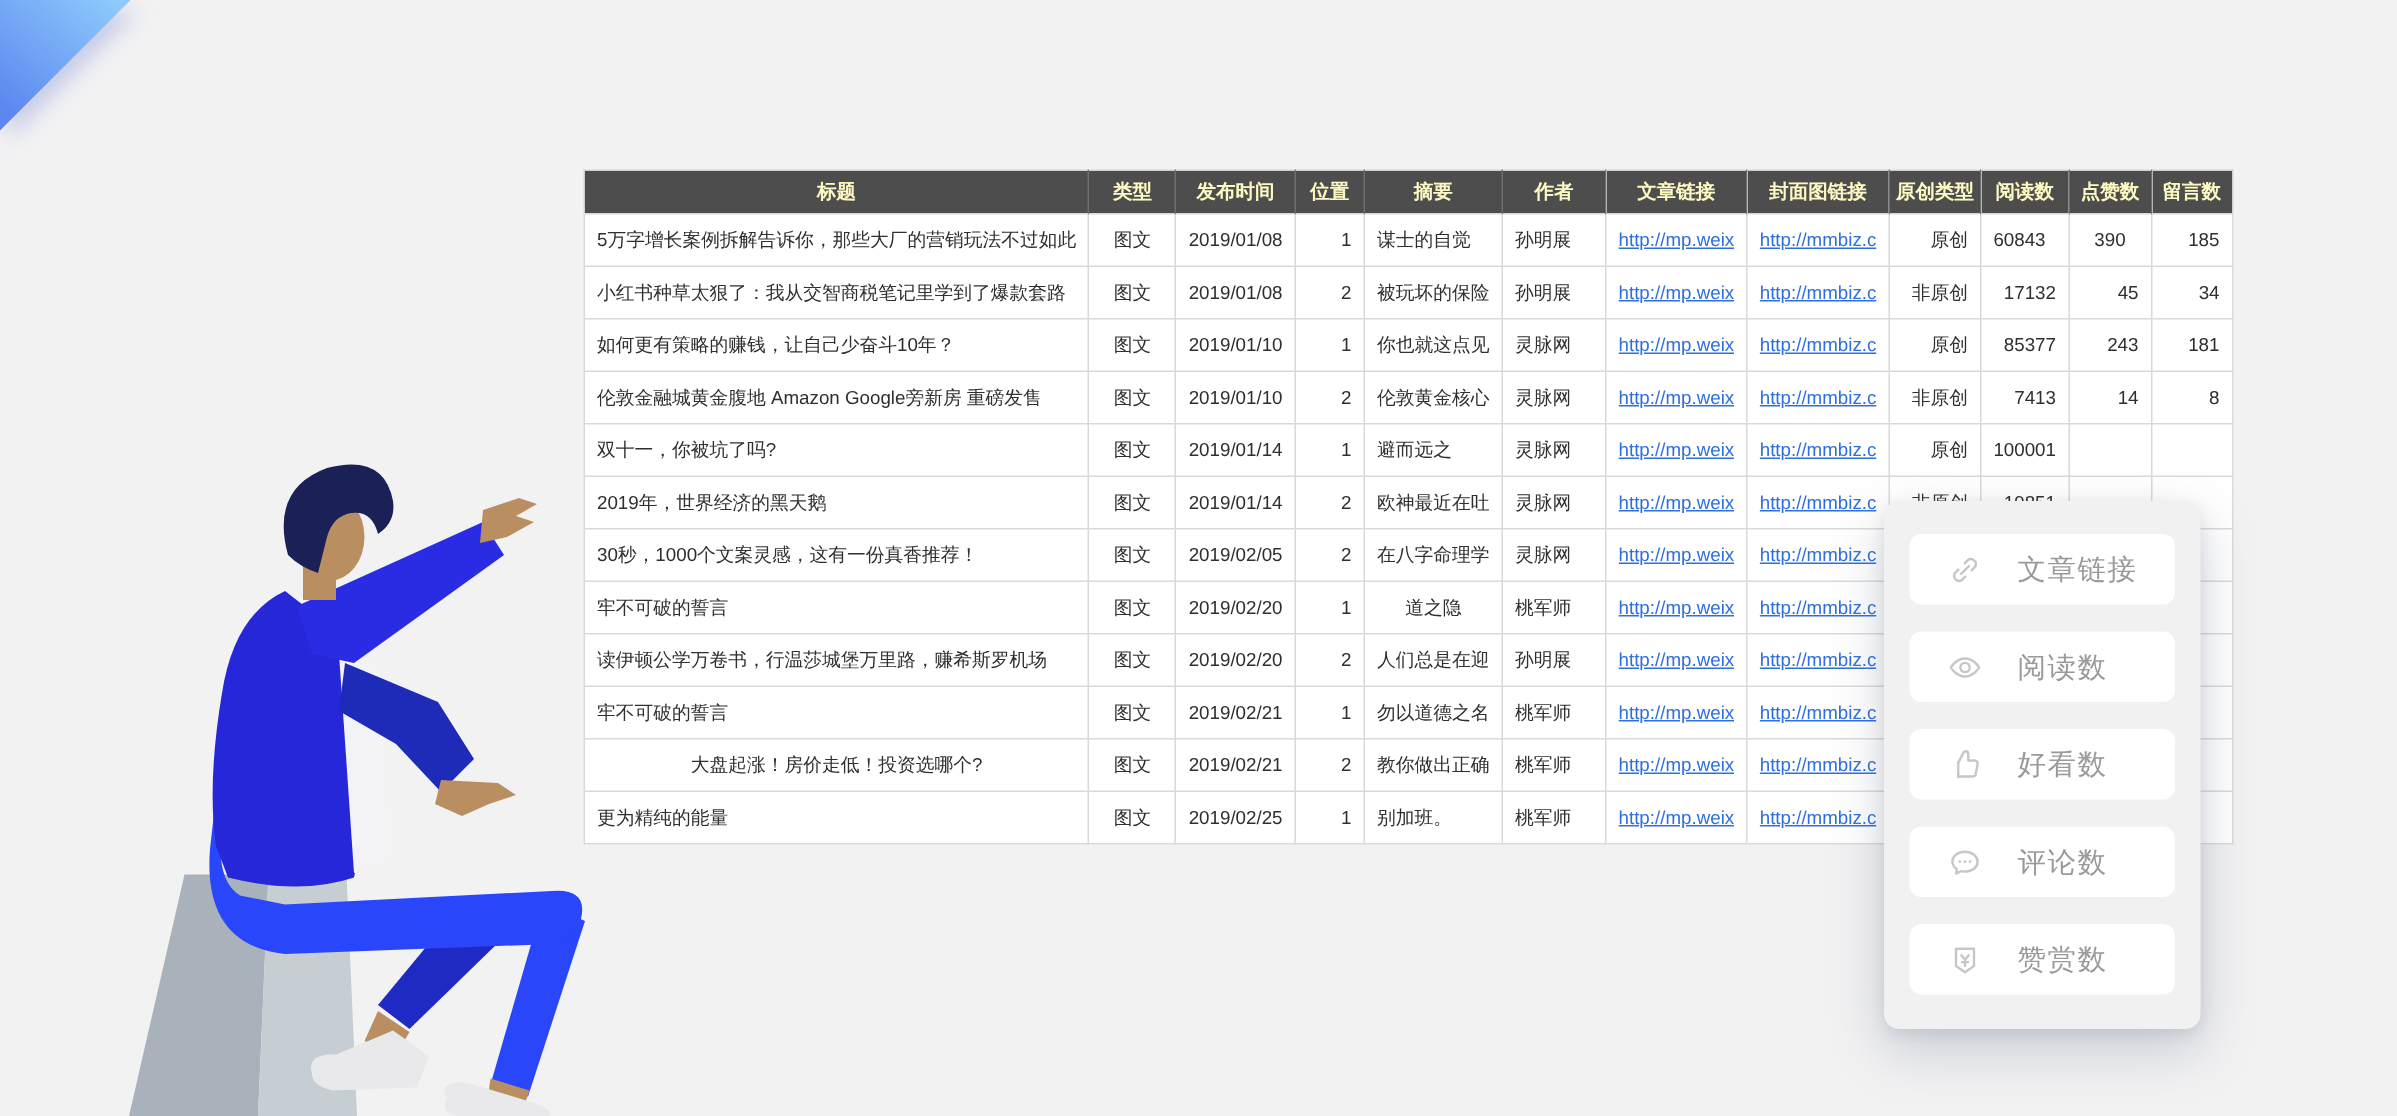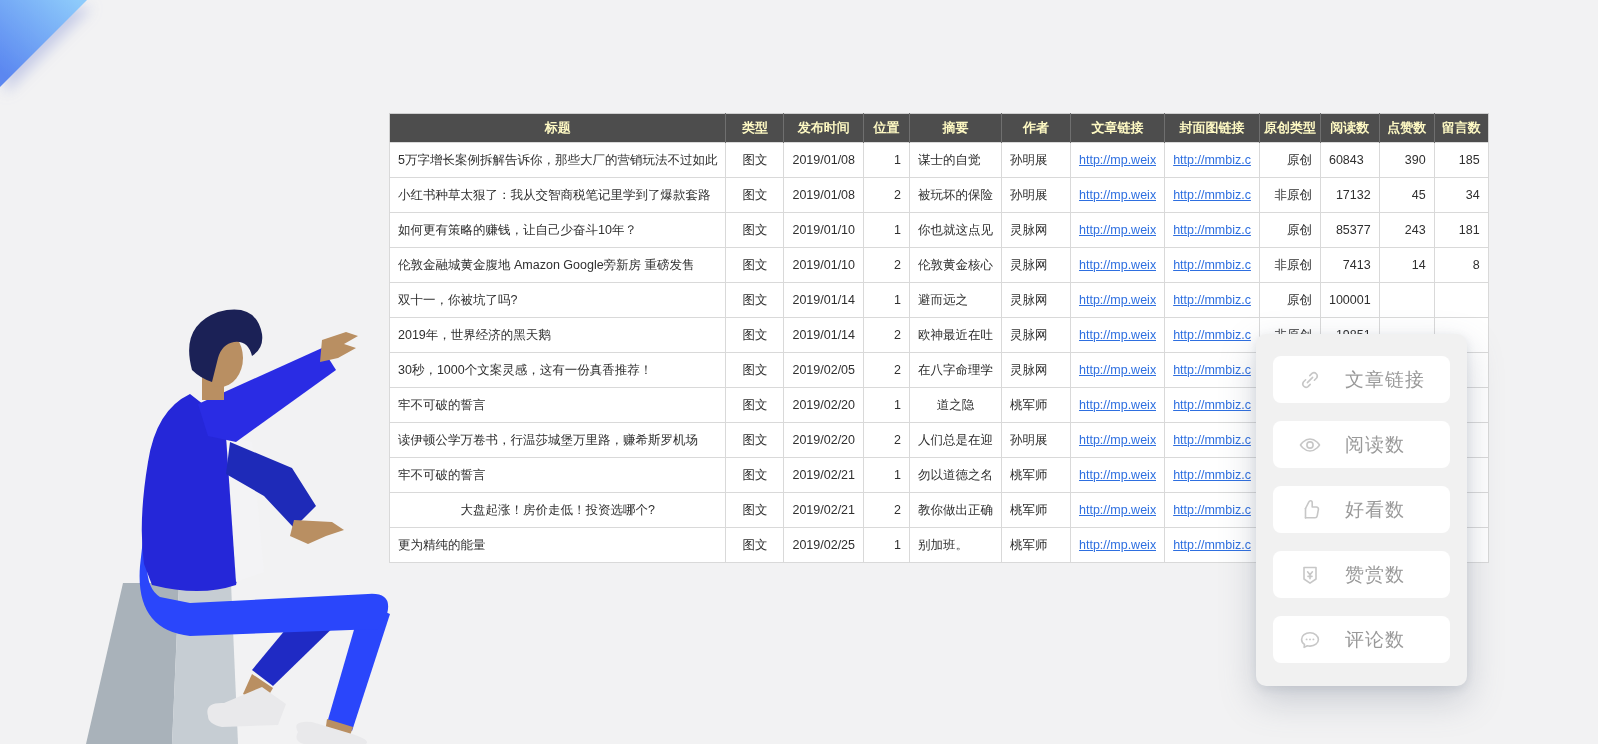--- a/index.html
+++ b/index.html
@@ -134,21 +134,21 @@
           <td style="text-align: left;">谋士的自觉</td>
           <td style="text-align: left;">孙明展</td>
           <td style="text-align: left;">
             <a href="#" class="lnk">http://mp.weix</a>
           </td>
           <td style="text-align: left;">
             <a href="#" class="lnk">http://mmbiz.c</a>
           </td>
           <td style="text-align: right;">原创</td>
           <td class="bg-green" style="text-align: left;">60843</td>
-          <td class="bg-likes" style="text-align: right;">390</td>
+          <td class="bg-likes" style="text-align: center;">390</td>
           <td class="bg-comments" style="text-align: right;">185</td>
         </tr>
         <tr>
           <td style="text-align: left;">小红书种草太狠了：我从交智商税笔记里学到了爆款套路</td>
           <td style="text-align: center;">图文</td>
           <td style="text-align: center;">2019/01/08</td>
           <td style="text-align: right;">2</td>
           <td style="text-align: left;">被玩坏的保险</td>
           <td style="text-align: left;">孙明展</td>
           <td style="text-align: left;">
@@ -377,37 +377,37 @@
               <path d="M7.5 10.5l3.4-6.6c.3-.7 1-1.1 1.7-1.1 1 0 1.6.8 1.6 1.8V9h4.2c1.3 0 2.2 1.2 2 2.4l-1.2 6.4c-.2 1.1-1.1 1.9-2.2 1.9H7.5"></path>
             </g>
           </svg>
         </span>
         <span class="lab">好看数</span>
       </div>
       <div class="panel-item">
         <span class="ic">
           <svg viewBox="0 0 24 24" width="24" height="24">
             <g fill="none" stroke="#c7c7c7" stroke-width="1.6" stroke-linecap="round" stroke-linejoin="round">
-              <path d="M6 4.5h12V16l-6 4.2L6 16z"></path>
-              <path d="M9.6 8.8l2.4 3 2.4-3M12 11.8v4M10 13.4h4"></path>
+              <path d="M12 4.8c-4.7 0-8.4 2.9-8.4 6.6 0 2 1.1 3.8 2.9 5l-.4 3 3.2-1.6c.9.2 1.8.3 2.7.3 4.7 0 8.4-2.9 8.4-6.6S16.7 4.8 12 4.8z"></path>
+            </g>
+            <g fill="#c7c7c7">
+              <circle cx="8.6" cy="11.4" r="0.95"></circle>
+              <circle cx="12" cy="11.4" r="0.95"></circle>
+              <circle cx="15.4" cy="11.4" r="0.95"></circle>
             </g>
           </svg>
         </span>
-        <span class="lab">赞赏数</span>
+        <span class="lab">评论数</span>
       </div>
       <div class="panel-item">
         <span class="ic">
           <svg viewBox="0 0 24 24" width="24" height="24">
             <g fill="none" stroke="#c7c7c7" stroke-width="1.6" stroke-linecap="round" stroke-linejoin="round">
-              <path d="M12 4.8c-4.7 0-8.4 2.9-8.4 6.6 0 2 1.1 3.8 2.9 5l-.4 3 3.2-1.6c.9.2 1.8.3 2.7.3 4.7 0 8.4-2.9 8.4-6.6S16.7 4.8 12 4.8z"></path>
-            </g>
-            <g fill="#c7c7c7">
-              <circle cx="8.6" cy="11.4" r="0.95"></circle>
-              <circle cx="12" cy="11.4" r="0.95"></circle>
-              <circle cx="15.4" cy="11.4" r="0.95"></circle>
+              <path d="M6 4.5h12V16l-6 4.2L6 16z"></path>
+              <path d="M9.6 8.8l2.4 3 2.4-3M12 11.8v4M10 13.4h4"></path>
             </g>
           </svg>
         </span>
-        <span class="lab">评论数</span>
+        <span class="lab">赞赏数</span>
       </div>
     </div>
 
 </div>
 
 </body></html>

